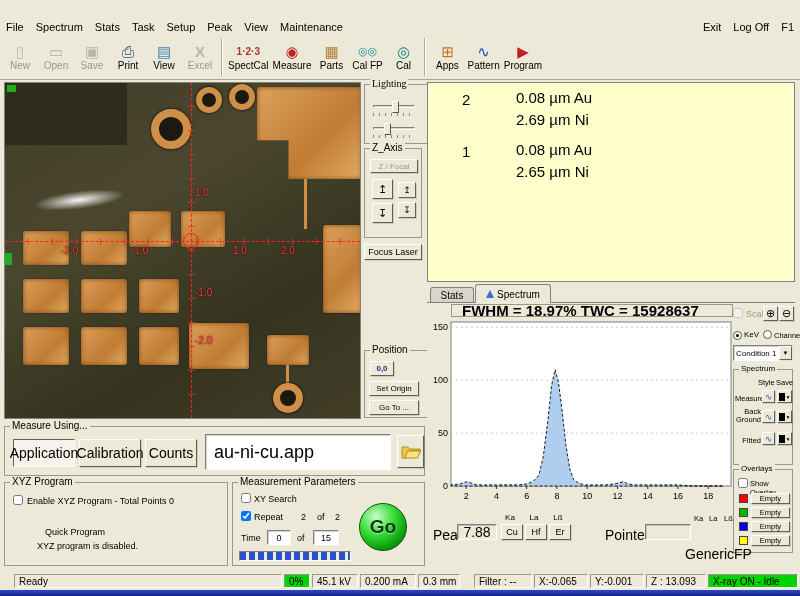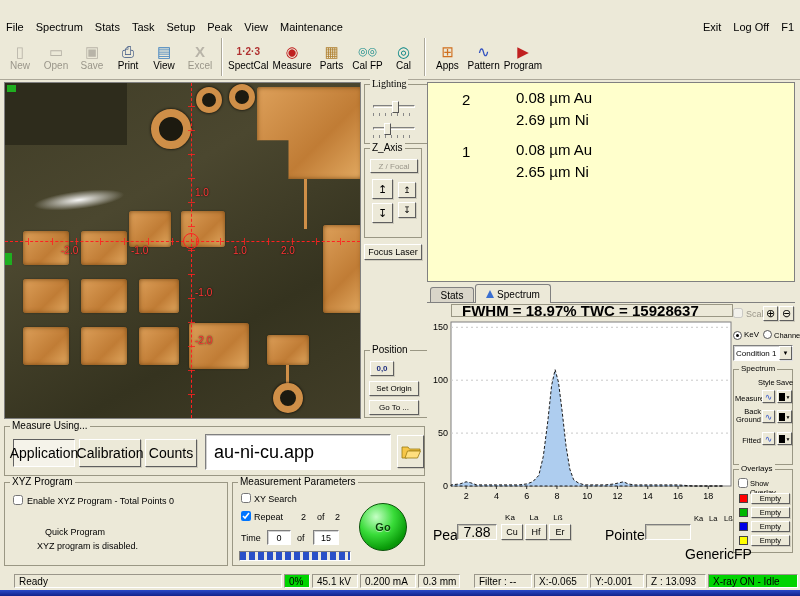--- a/index.html
+++ b/index.html
@@ -73,21 +73,21 @@
 .chead{position:absolute;border:1px solid #9a9784;background:#ece9d8;font-size:15px;font-weight:bold;display:flex;align-items:center;padding-left:10px;}
 .radio{display:inline-block;width:9px;height:9px;border-radius:50%;border:1px solid #555;background:#fff;}
 .radio.sel{position:relative;}
 .radio.sel::after{content:"";position:absolute;left:2px;top:2px;width:3px;height:3px;border-radius:50%;background:#000;}
 .sw{position:absolute;width:9px;height:9px;border:1px solid #444;}
 .colbtn{display:flex;align-items:center;justify-content:center;gap:1px;}
 .colchip{width:6px;height:8px;background:#000;}
 input[type=checkbox]{width:10px;height:10px;}
 
 
-.gobtn{border-radius:50%;background:radial-gradient(circle at 35% 28%,#c6ffc6,#39dc39 40%,#0a9c0a 72%,#056b05);border:1px solid #0a550a;color:#063c06;font-weight:bold;font-size:11px;display:flex;align-items:center;justify-content:center;text-shadow:0 1px 0 rgba(255,255,255,.5);}
+.gobtn{border-radius:50%;background:radial-gradient(circle at 35% 28%,#c6ffc6,#39dc39 40%,#0a9c0a 72%,#056b05);border:1px solid #0a550a;color:#063c06;font-weight:bold;font-size:19px;display:flex;align-items:center;justify-content:center;text-shadow:0 1px 0 rgba(255,255,255,.5);}
 .pbar{background:repeating-linear-gradient(90deg,#2a50c8 0 6px,#eceae0 6px 9px);border:1px solid;border-color:#7f7f7f #fff #fff #7f7f7f;}
 
 
 .statusbar{left:0;top:572px;width:800px;height:18px;display:flex;gap:2px;padding:2px;background:#ece9d8;align-items:stretch;}
 .seg{border:1px solid;border-color:#9a968a #fff #fff #9a968a;font-size:10px;padding:1px 4px;white-space:nowrap;overflow:hidden;}
 .seg.green{background:#00d400;}
 .taskstrip{left:0;top:590px;width:800px;height:6px;background:linear-gradient(180deg,#2a49c8,#12218a);}
 .f7{font-size:7.5px;} .f8{font-size:8px;} .f9{font-size:9px;} .f10{font-size:14px;}
 .gray{color:#9a968a;}
 </style>

